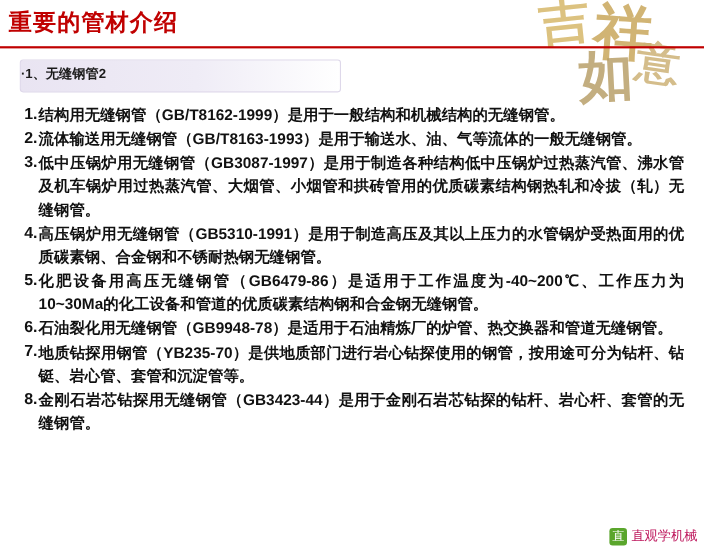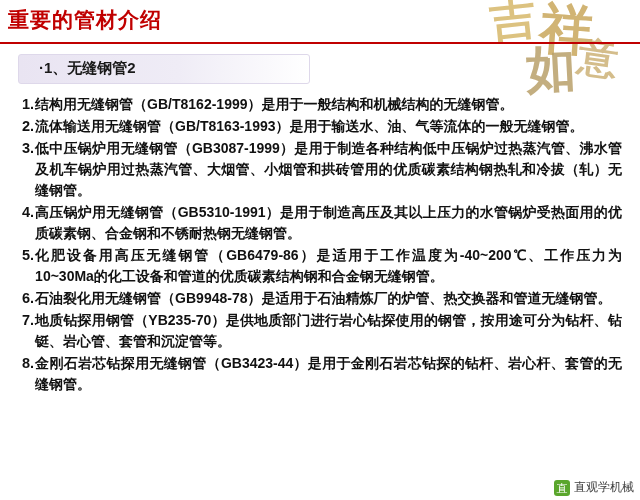--- a/index.html
+++ b/index.html
@@ -79,23 +79,23 @@
     top: 54px;
     width: 290px;
     height: 28px;
     background: linear-gradient(to right, #e9e4f2 0%, #efecf6 55%, #ffffff 100%);
     border: 1px solid #ded8ea;
     border-radius: 3px;
     z-index: 2;
   }
   .subtitle-text {
     position: absolute;
-    left: 20px;
+    left: 0;
     top: 4px;
-    font-size: 15px;
+    font-size: 12px;
     font-weight: bold;
     color: #1a1a1a;
     font-family: "Liberation Sans", sans-serif;
   }
 
   
   .body-list {
     position: absolute;
     left: 22px;
     top: 94px;
@@ -141,21 +141,21 @@
     background: #5aa62c;
     color: #ffffff;
     font-size: 11px;
     line-height: 16px;
     text-align: center;
     margin-right: 4px;
     font-family: "Liberation Sans", sans-serif;
   }
   .wm-text {
     font-size: 12px;
-    color: #404040;
+    color: #be185d;
     font-family: "Liberation Sans", sans-serif;
   }
 </style>
 </head>
 <body>
 
 <div class="slide">
 
   <div class="calligraphy">
     <span class="ink ink1">吉</span>
@@ -180,21 +180,21 @@
       <div class="item-text">结构用无缝钢管（GB/T8162-1999）是用于一般结构和机械结构的无缝钢管。</div>
     </div>
 
     <div class="item">
       <div class="item-num">2.</div>
       <div class="item-text">流体输送用无缝钢管（GB/T8163-1993）是用于输送水、油、气等流体的一般无缝钢管。</div>
     </div>
 
     <div class="item">
       <div class="item-num">3.</div>
-      <div class="item-text">低中压锅炉用无缝钢管（GB3087-1999）是用于制造各种结构低中压锅炉过热蒸汽管、沸水管及机车锅炉用过热蒸汽管、大烟管、小烟管和拱砖管用的优质碳素结构钢热轧和冷拔（轧）无缝钢管。</div>
+      <div class="item-text">低中压锅炉用无缝钢管（GB3087-1997）是用于制造各种结构低中压锅炉过热蒸汽管、沸水管及机车锅炉用过热蒸汽管、大烟管、小烟管和拱砖管用的优质碳素结构钢热轧和冷拔（轧）无缝钢管。</div>
     </div>
 
     <div class="item">
       <div class="item-num">4.</div>
       <div class="item-text">高压锅炉用无缝钢管（GB5310-1991）是用于制造高压及其以上压力的水管锅炉受热面用的优质碳素钢、合金钢和不锈耐热钢无缝钢管。</div>
     </div>
 
     <div class="item">
       <div class="item-num">5.</div>
       <div class="item-text">化肥设备用高压无缝钢管（GB6479-86）是适用于工作温度为-40~200℃、工作压力为10~30Ma的化工设备和管道的优质碳素结构钢和合金钢无缝钢管。</div>

